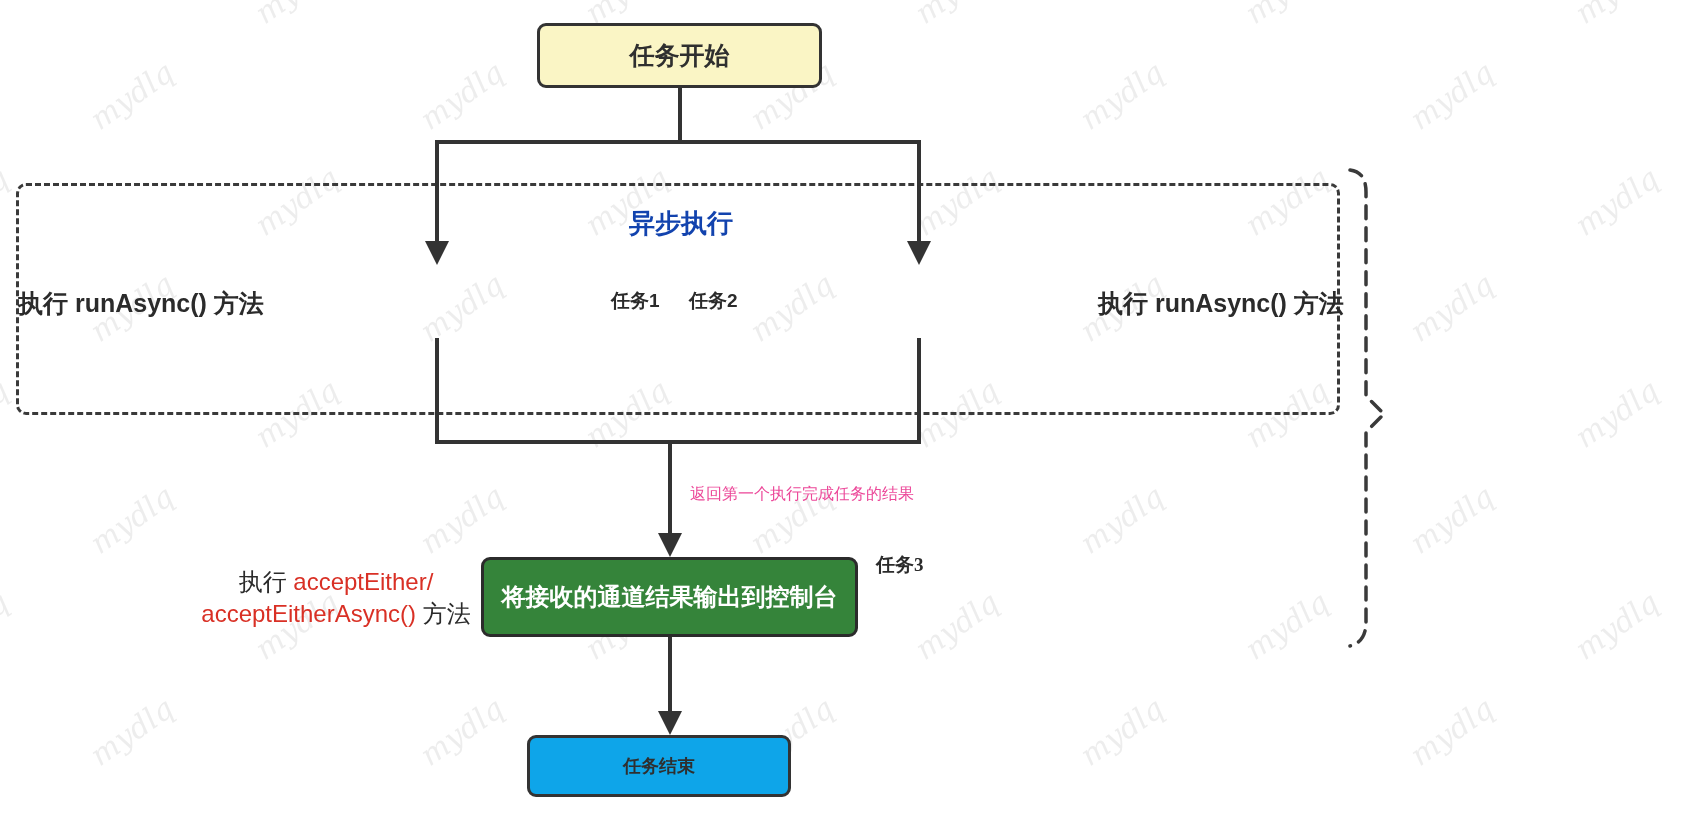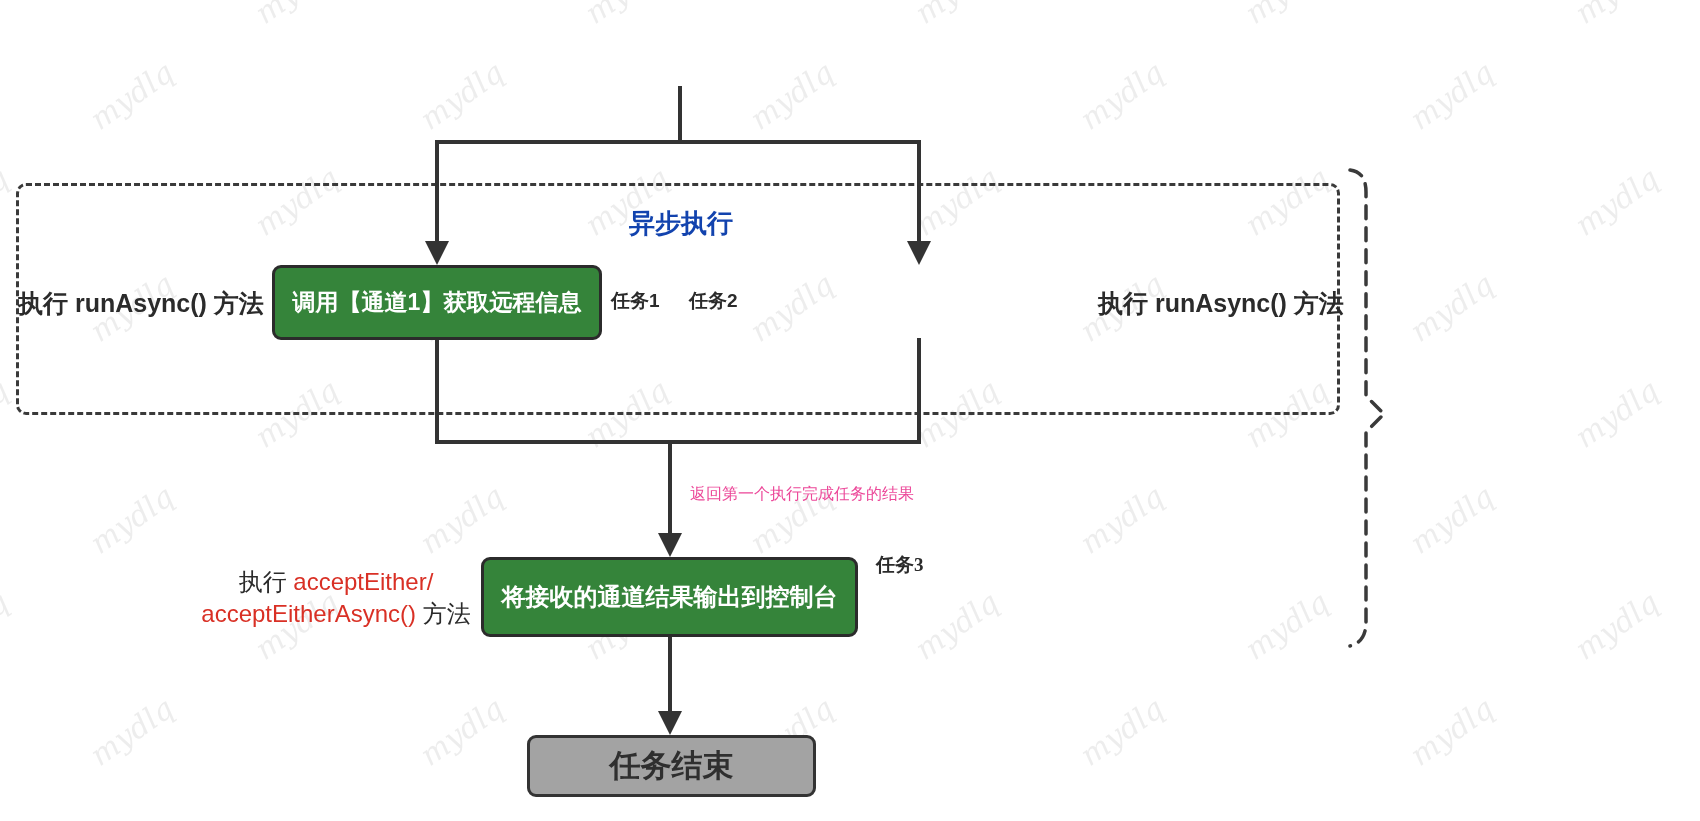--- a/index.html
+++ b/index.html
@@ -16,21 +16,21 @@
     white-space:nowrap;user-select:none;
   }
   
   .layer{position:absolute;inset:0;z-index:1;}
   .node{
     position:absolute;display:flex;align-items:center;justify-content:center;
     border:3px solid #333333;border-radius:9px;box-sizing:border-box;
     font-weight:bold;color:#2f2f2f;text-align:center;
   }
   .node-start{left:537px;top:23px;width:285px;height:65px;background:#faf5c5;font-size:25px;}
-  .node-end{left:527px;top:735px;width:289px;height:62px;background:#a3a3a3;font-size:31px;}
+  .node-end{left:527px;top:735px;width:264px;height:62px;background:#0ea5e9;font-size:18px;}
   .node-green{
     background:#35843a;color:#ffffff;border-color:#2b2b2b;
   }
   .node-task1{left:272px;top:265px;width:330px;height:75px;font-size:23px;}
   .node-task2{left:757px;top:265px;width:323px;height:75px;font-size:23px;}
   .node-task3{left:481px;top:557px;width:377px;height:80px;font-size:24px;text-align:right;}
   .dashed-group{
     position:absolute;left:16px;top:183px;width:1324px;height:232px;
     border:3px dashed #3a3a3a;border-radius:10px;box-sizing:border-box;background:transparent;
   }
@@ -122,22 +122,22 @@
 
     <div class="line" style="left:435px;top:338px;width:4px;height:106px;"></div>
     <div class="line" style="left:917px;top:338px;width:4px;height:106px;"></div>
     <div class="line" style="left:435px;top:440px;width:486px;height:4px;"></div>
     <div class="line" style="left:668px;top:440px;width:4px;height:96px;"></div>
     <div class="arrowhead" style="left:658px;top:533px;"></div>
 
     <div class="line" style="left:668px;top:635px;width:4px;height:80px;"></div>
     <div class="arrowhead" style="left:658px;top:711px;"></div>
 
+    <div class="node node-start">任务开始</div>
 
-    <div class="node node-green node-task1">调用【通道1】获取远程信息</div>
 
 
     <div class="node node-green node-task3">将接收的通道结果输出到控制台</div>
 
     <div class="node node-end">任务结束</div>
 
     <div class="lbl lbl-async">异步执行</div>
 
     <div class="lbl lbl-run-left">执行 runAsync() 方法</div>
 

